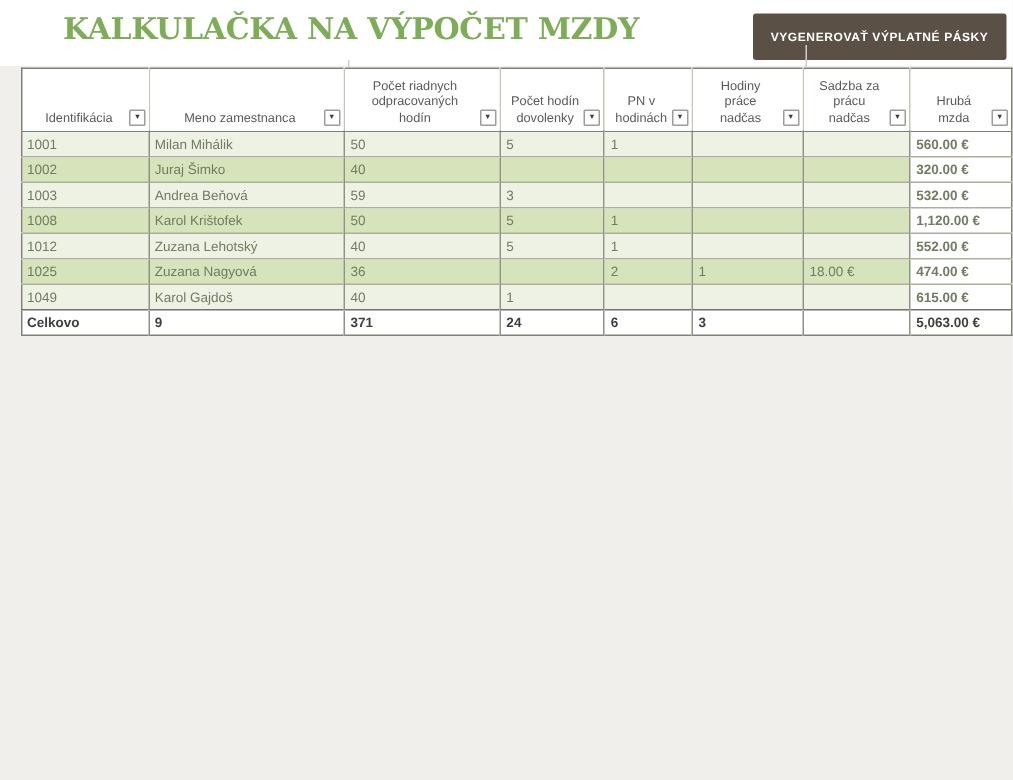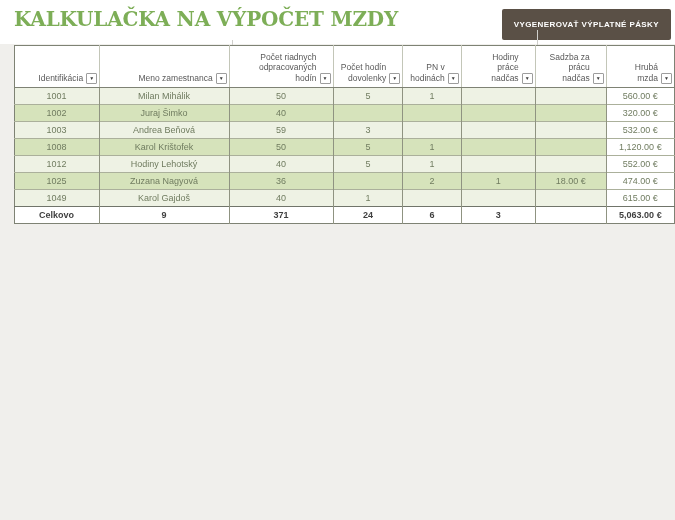--- a/index.html
+++ b/index.html
@@ -5,21 +5,21 @@
   html,body{margin:0;padding:0;}
   body{
     width:675px;height:520px;overflow:hidden;position:relative;
     background:#ffffff;
     font-family:"Liberation Sans",sans-serif;
     -webkit-font-smoothing:antialiased;
   }
   .sheet-area{position:absolute;left:0;top:44px;right:0;bottom:0;background:#f0efec;}
   .title-band{position:absolute;left:0;top:0;width:675px;height:44px;background:#ffffff;}
   .page-title{
-    position:absolute;left:14px;top:7px;margin:0;
+    position:absolute;left:42px;top:7px;margin:0;
     font-family:"DejaVu Serif",serif;font-weight:bold;font-size:20px;
     letter-spacing:-0.2px;color:#7dae57;white-space:nowrap;
   }
   .generate-btn{
     position:absolute;top:9px;right:4px;height:31px;
     background:#5a5046;color:#ffffff;border:none;border-radius:2px;
     font-family:"Liberation Sans",sans-serif;font-size:8px;font-weight:bold;
     letter-spacing:0.4px;padding:0 12px;cursor:pointer;white-space:nowrap;
   }
   .gridline{position:absolute;width:1px;background:#cfcfcb;}
@@ -33,21 +33,21 @@
     font-size:9px;color:#707c60;
     background:#ffffff;
   }
   col.c0{width:86px;}  col.c1{width:132px;} col.c2{width:105px;}
   col.c3{width:70px;}  col.c4{width:58px;}  col.c5{width:75px;}
   col.c6{width:72px;}  col.c7{width:69px;}
 
   th{
     position:relative;height:34px;vertical-align:bottom;
     background:#ffffff;color:#595959;font-weight:normal;
-    font-size:8.5px;line-height:10.5px;text-align:right;
+    font-size:8.5px;line-height:10.5px;text-align:center;
     padding:3px 16px 4px 7px;
     border-left:1px solid #c3c6b8;
     border-bottom:1px solid #7e8274;
   }
   th:first-child{border-left:none;margin-left:40px;}
   .filter-btn{
     position:absolute;right:2px;bottom:3px;
     width:11px;height:11px;box-sizing:border-box;
     border:1px solid #9d9d9d;border-radius:1px;
     background:#ffffff;color:#3c3c3c;
@@ -58,23 +58,23 @@
     height:16px;line-height:16px;
     padding:0 4px;
     border-left:1px solid #8f9381;
     border-top:1px solid #abb09b;
     overflow:hidden;white-space:nowrap;
   }
   td:first-child{border-left:none;}
   tbody tr:nth-child(odd) td{background:#eef2e4;}
   tbody tr:nth-child(even) td{background:#d6e3bb;}
   tbody td.c7, tfoot td{background:#ffffff !important;}
-  td.c0, td.c1{text-align:center;padding-left:3px;}
-  td.c2, td.c3, td.c4, td.c5, td.c6{text-align:center;}
-  td.c7{text-align:center;padding-right:4px;}
+  td.c0, td.c1{text-align:left;padding-left:3px;}
+  td.c2, td.c3, td.c4, td.c5, td.c6{text-align:left;}
+  td.c7{text-align:left;padding-right:4px;font-weight:bold;}
   tfoot td{
     font-weight:bold;color:#3f3f3f;
     border-top:1px solid #70746a;
   }
 </style>
 </head>
 <body>
 
 <div class="title-band">
   <h1 class="page-title">KALKULAČKA NA VÝPOČET MZDY</h1>
@@ -144,21 +144,21 @@
         <td class="c1">Karol Krištofek</td>
         <td class="c2">50</td>
         <td class="c3">5</td>
         <td class="c4">1</td>
         <td class="c5"></td>
         <td class="c6"></td>
         <td class="c7">1,120.00 €</td>
       </tr>
       <tr>
         <td class="c0">1012</td>
-        <td class="c1">Hodiny Lehotský</td>
+        <td class="c1">Zuzana Lehotský</td>
         <td class="c2">40</td>
         <td class="c3">5</td>
         <td class="c4">1</td>
         <td class="c5"></td>
         <td class="c6"></td>
         <td class="c7">552.00 €</td>
       </tr>
       <tr>
         <td class="c0">1025</td>
         <td class="c1">Zuzana Nagyová</td>

